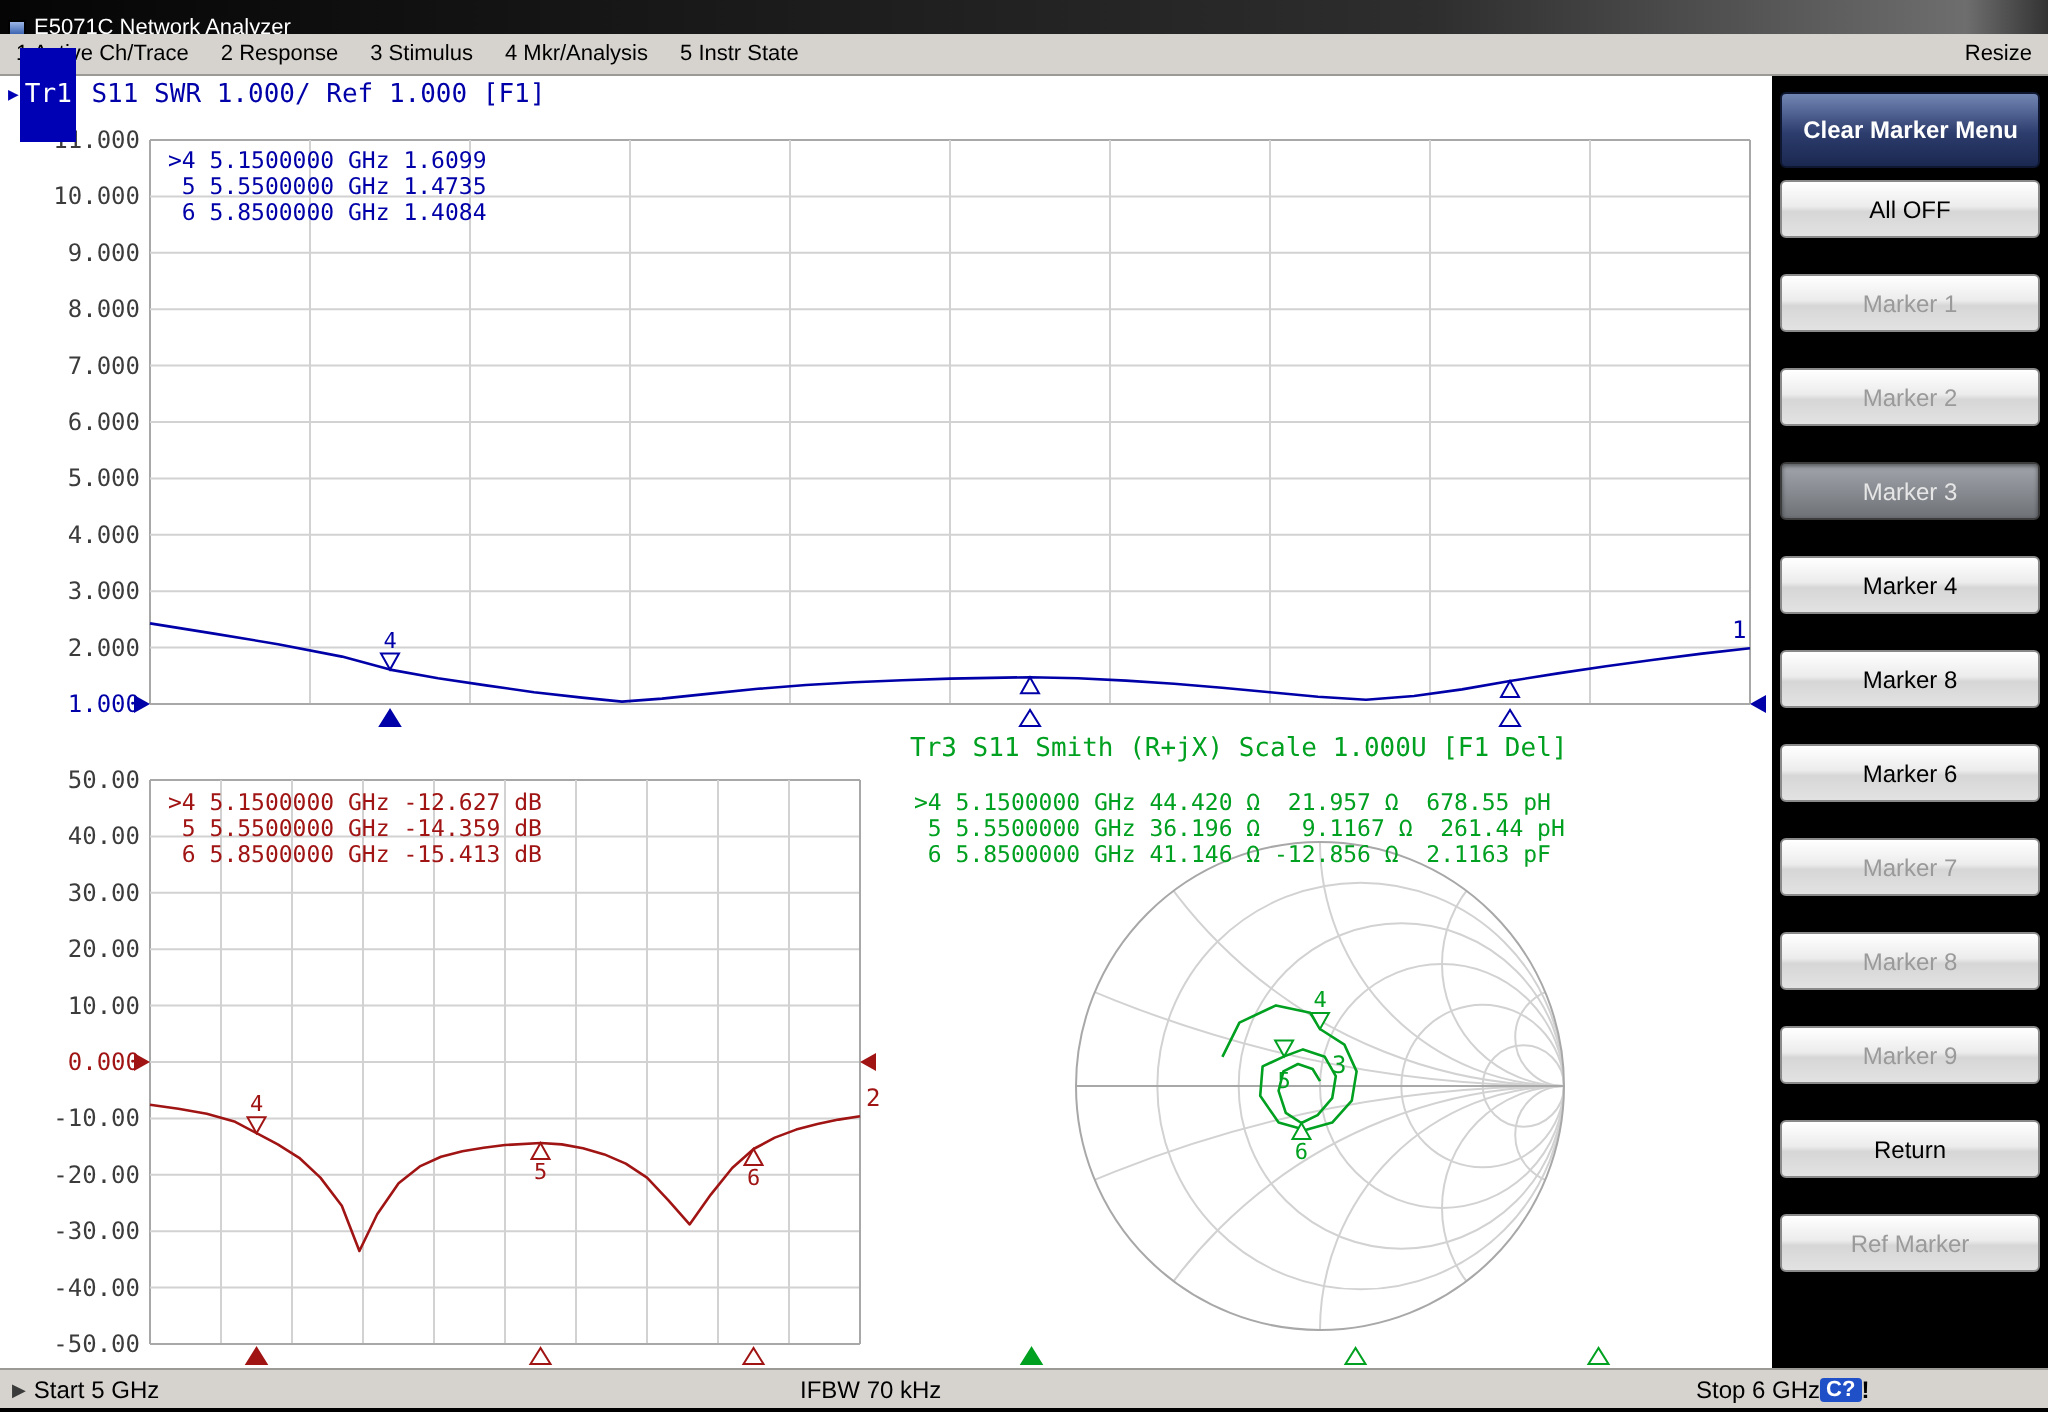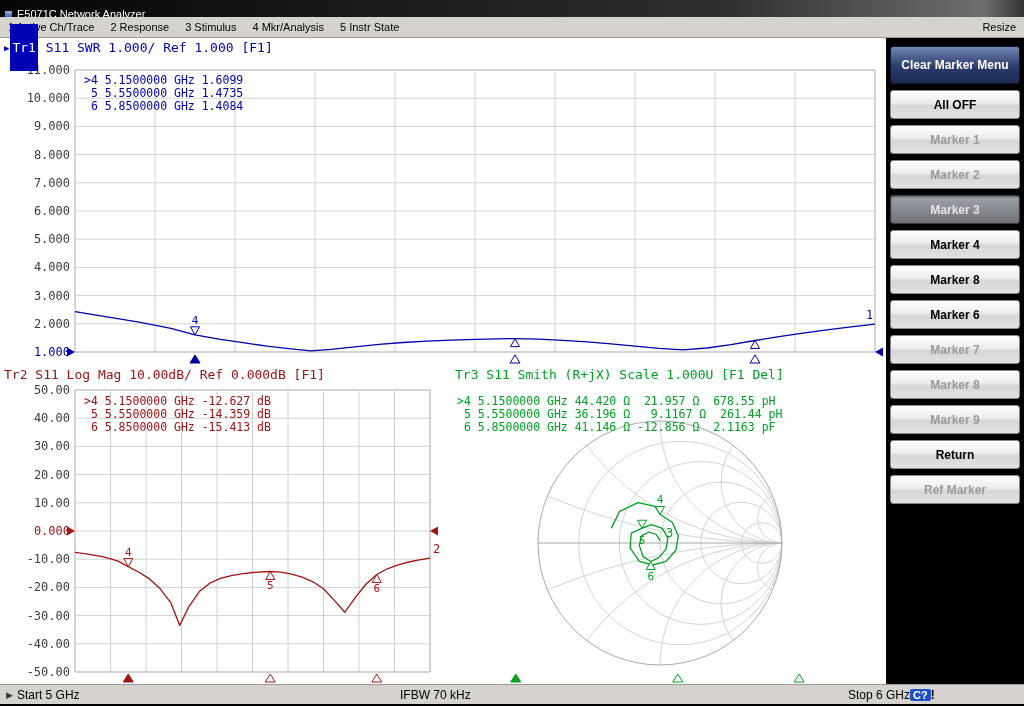--- a/index.html
+++ b/index.html
@@ -23,23 +23,23 @@
 .th3{left:455px;top:329px;color:#00a020}
 .tr-arrow{color:#0000b4;font-size:9px;margin-right:1px;vertical-align:1px}
 .tr-chip{background:#0000b4;color:#fff;padding:16px 2px}
 .marker-table{position:absolute;font:11.5px/13px "DejaVu Sans Mono",monospace;white-space:pre}
 .mt1{left:84px;top:36px;color:#0000a8}
 .mt2{left:84px;top:357px;color:#a01414}
 .mt3{left:457px;top:357px;color:#00a020}
 .softkeys{position:absolute;left:886px;top:0;width:138px;height:646px;background:#000;padding:8px 4px 0 4px}
 .sk-header{height:38px;margin-bottom:6px;border-radius:3px;border:1px solid #0e1630;
   background:linear-gradient(#7286b4,#2c3c6c 55%,#1a2850);color:#fff;font-size:12px;font-weight:700;
-  display:flex;align-items:center;justify-content:center;text-align:center;line-height:14px;padding:0 10px}
-.sk-btn{height:29px;margin-bottom:6px;border-radius:3px;border:1px solid #8a8a8a;
-  background:linear-gradient(#ffffff,#ececec 45%,#d6d6d6 55%,#e2e2e2);color:#000;font-size:12px;font-weight:700;
+  display:flex;align-items:center;justify-content:flex-end;text-align:center;line-height:14px;padding:0 10px}
+.sk-btn{height:29px;margin-bottom:18px;border-radius:3px;border:1px solid #8a8a8a;
+  background:linear-gradient(#ffffff,#ececec 45%,#d6d6d6 55%,#e2e2e2);color:#000;font-size:12px;font-weight:400;
   display:flex;align-items:center;justify-content:center;box-shadow:inset 0 1px 0 #fff;cursor:default}
 .sk-btn.disabled{color:#9a9a9a}
 .sk-btn.active{background:linear-gradient(#a2a6ac,#6e7277);color:#e6e6e6;border-color:#3c3c3c;box-shadow:inset 0 1px 2px rgba(0,0,0,.5)}
 .statusbar{position:absolute;left:0;top:684px;width:100%;height:20px;background:#d6d3ce;border-top:1px solid #9c9a94;
   font-size:12px;color:#000;display:flex;align-items:center;padding:0 6px}
 .sb-arrow{font-size:9px;color:#3a3a3a;margin-right:4px}
 .sb-center{position:absolute;left:400px}
 .sb-right{position:absolute;left:848px;display:flex;align-items:center;gap:0}
 .sb-badge{background:#2050c8;color:#fff;font-size:11px;font-weight:700;padding:0 3px;border-radius:2px}
 .sb-alert{font-weight:700}
@@ -212,21 +212,20 @@
               <text x="650.728" y="541.544" fill="#00a020" font-size="11" text-anchor="middle">6</text>
               <path d="M799.25,636 L794.25,644 L804.25,644 Z" fill="#fff" stroke="#00a020"></path>
             </g>
             <text x="666" y="498.56" fill="#00a020" font-size="12" text-anchor="start">3</text>
           </g>
         </svg>
 
       <div class="trace-header th1"><span class="tr-arrow">▶</span><span class="tr-chip">Tr1</span><span> S11 SWR 1.000/ Ref 1.000 [F1]</span></div>
       <div class="marker-table mt1"><div>&gt;4 5.1500000 GHz 1.6099</div><div> 5 5.5500000 GHz 1.4735</div><div> 6 5.8500000 GHz 1.4084</div></div>
 
-      <div class="trace-header th2"><span>Tr2 S11 Log Mag 10.00dB/ Ref 0.000dB [F1]</span></div>
       <div class="marker-table mt2"><div>&gt;4 5.1500000 GHz -12.627 dB</div><div> 5 5.5500000 GHz -14.359 dB</div><div> 6 5.8500000 GHz -15.413 dB</div></div>
 
       <div class="trace-header th3"><span>Tr3 S11 Smith (R+jX) Scale 1.000U [F1 Del]</span></div>
       <div class="marker-table mt3"><div>&gt;4 5.1500000 GHz 44.420 Ω  21.957 Ω  678.55 pH</div><div> 5 5.5500000 GHz 36.196 Ω   9.1167 Ω  261.44 pH</div><div> 6 5.8500000 GHz 41.146 Ω -12.856 Ω  2.1163 pF</div></div>
     </div>
 
     <div class="softkeys">
       <div class="sk-header">
           <span>Clear Marker Menu</span>
         </div>

